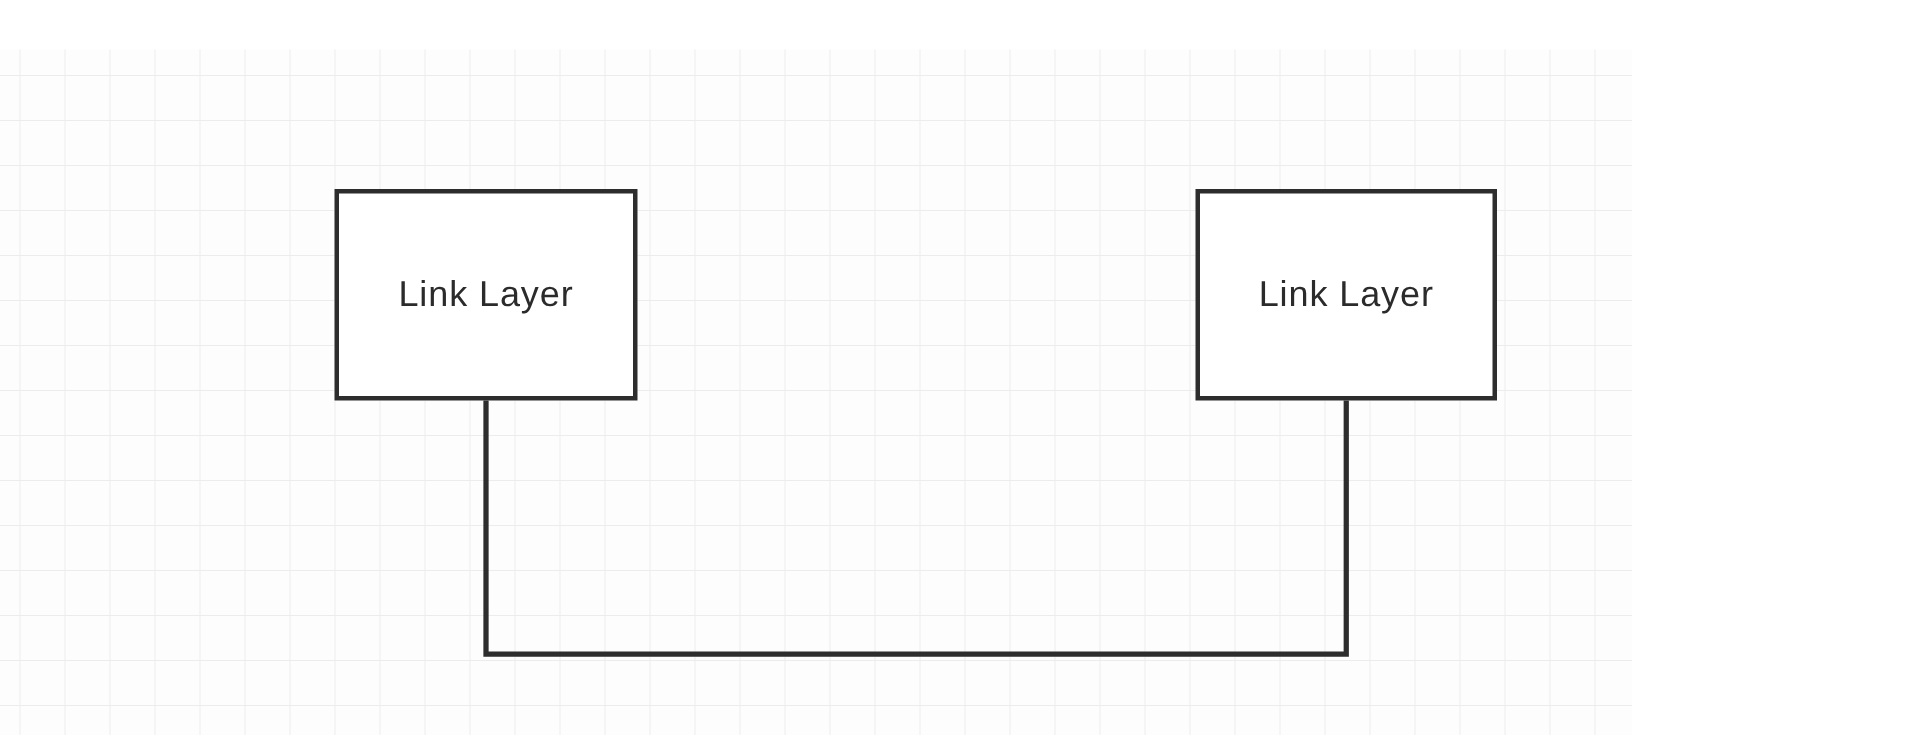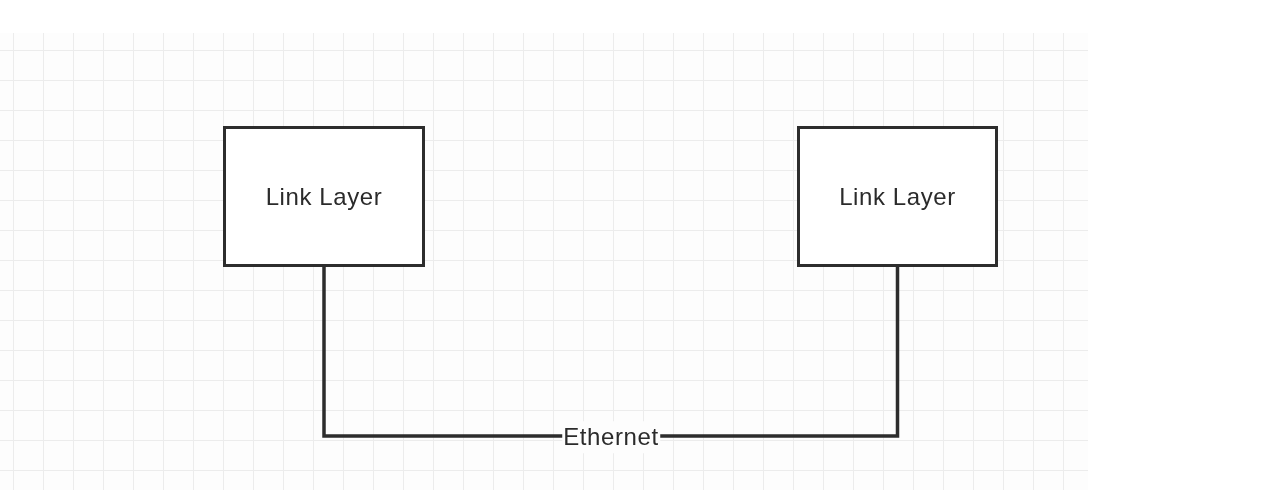--- a/index.html
+++ b/index.html
@@ -84,15 +84,14 @@
   </svg>
 
   <div class="node node-left">
     <span class="node-label">Link Layer</span>
   </div>
 
   <div class="node node-right">
     <span class="node-label">Link Layer</span>
   </div>
 
-  <div class="edge-label">Ethernet</div>
 
 </div>
 
 </body></html>

